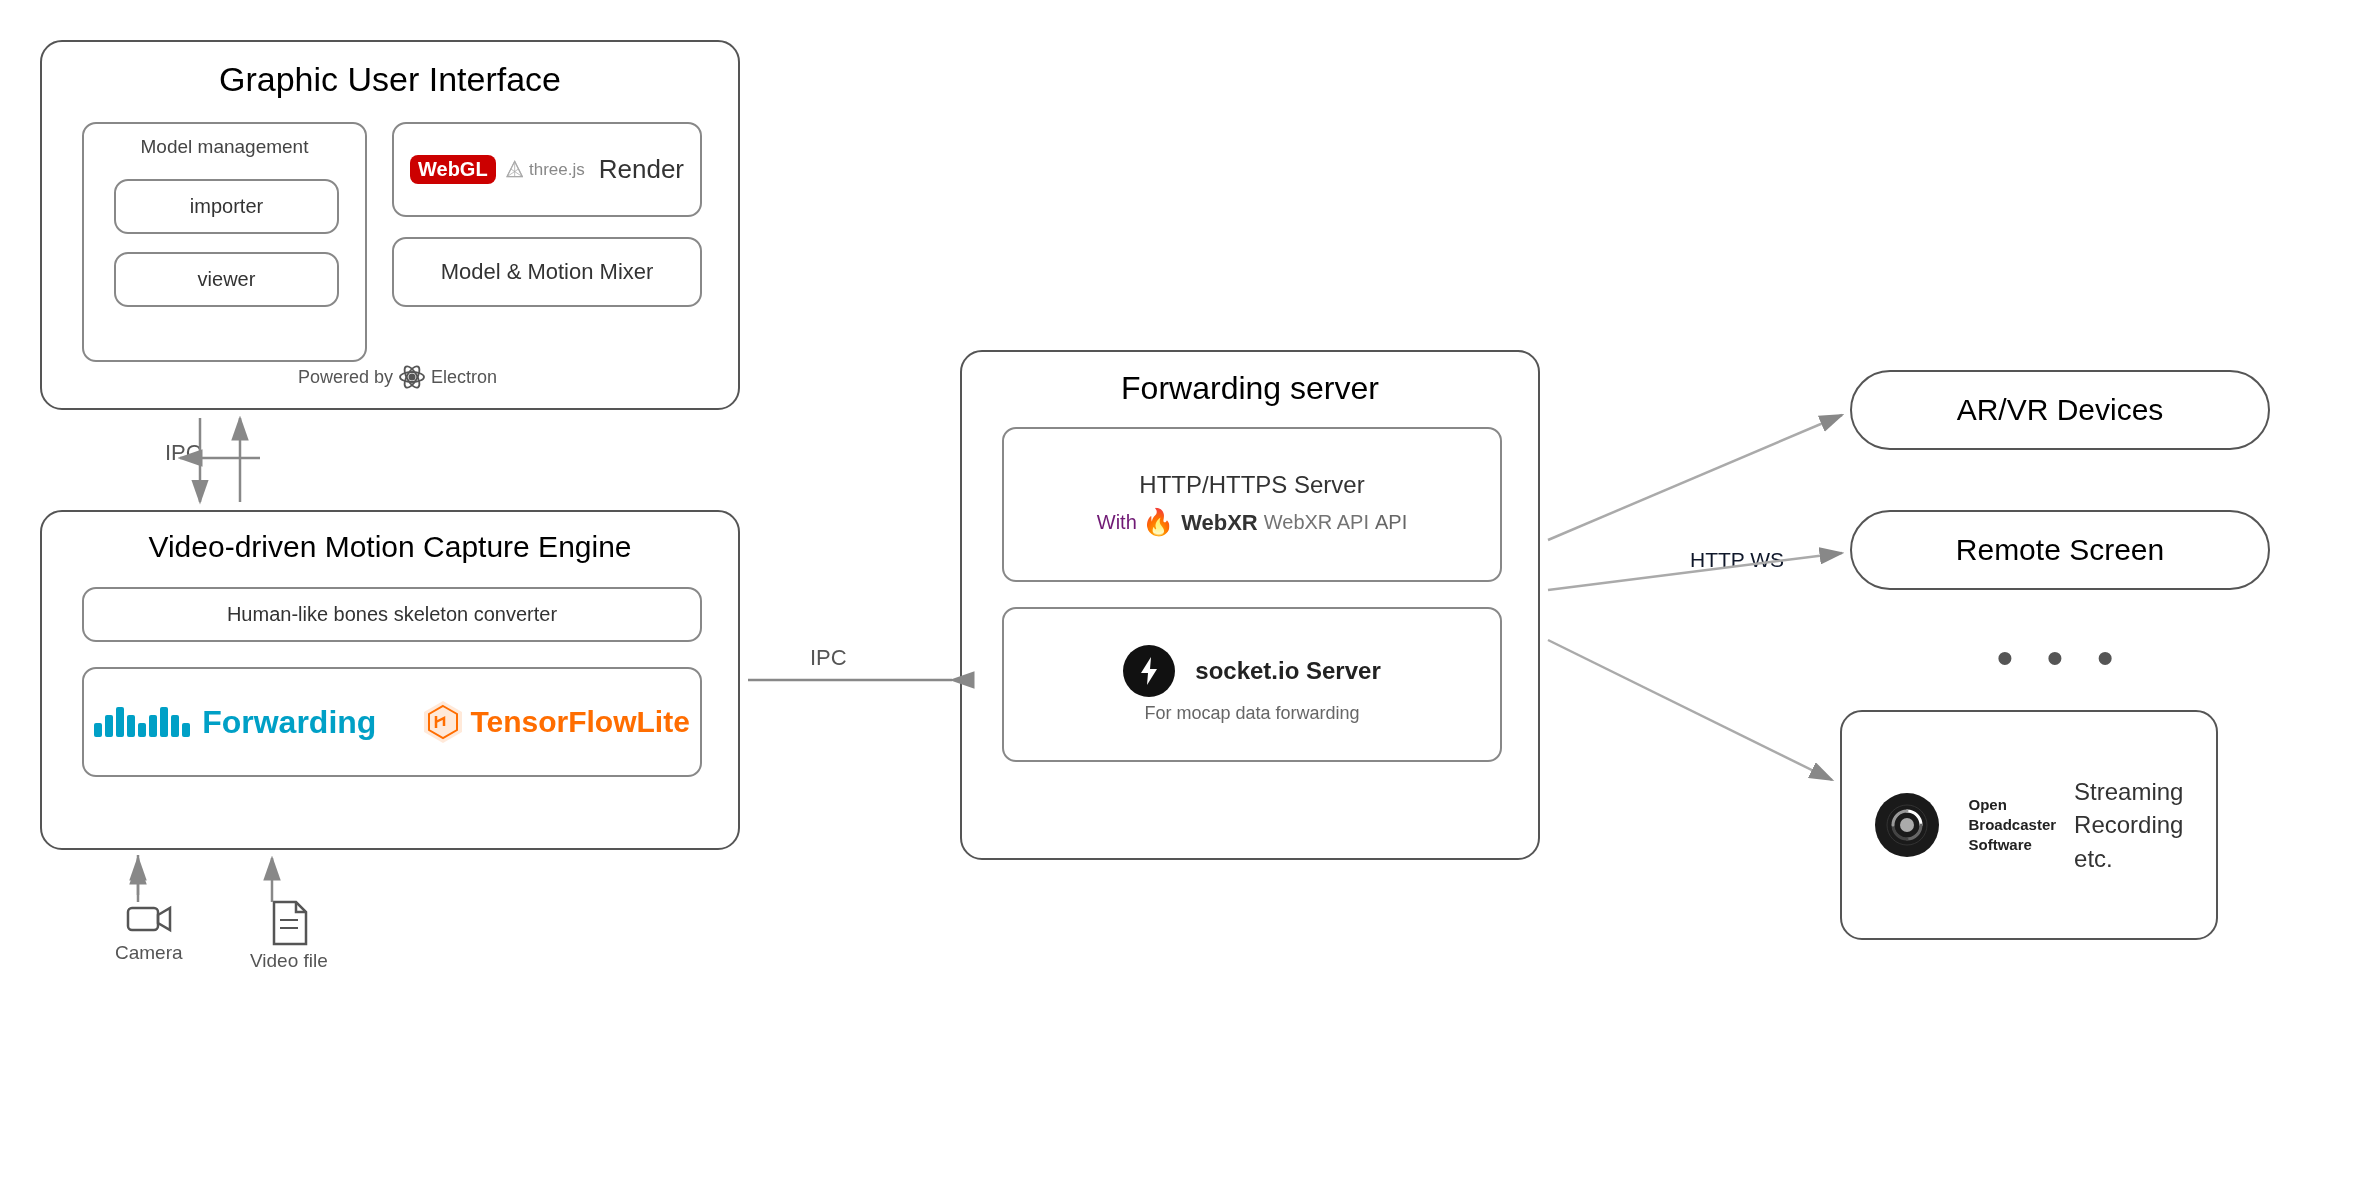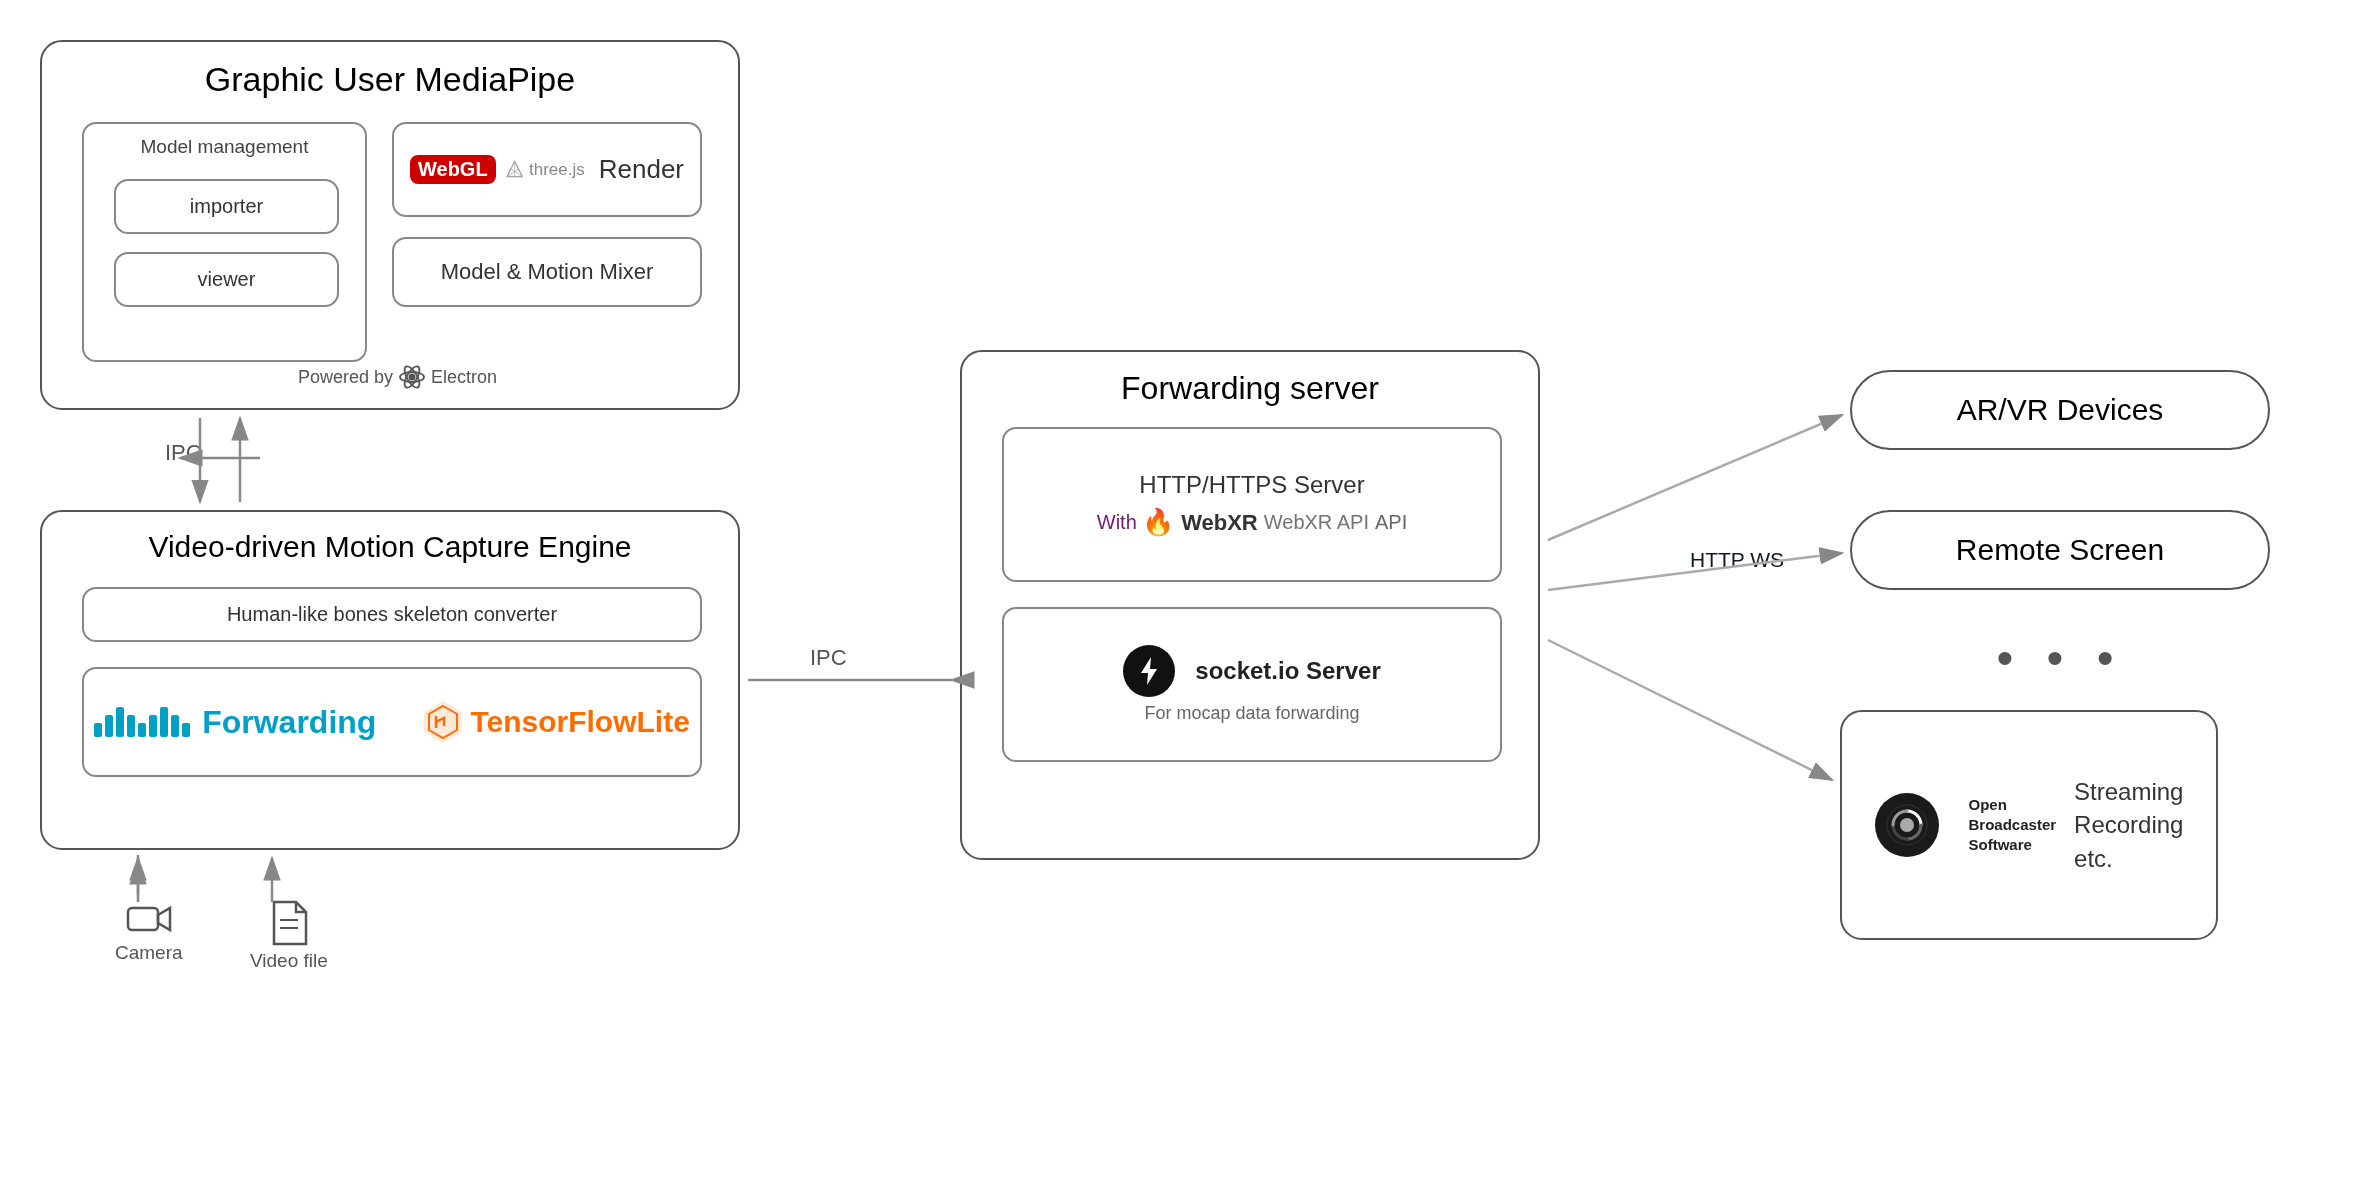--- a/index.html
+++ b/index.html
@@ -280,21 +280,21 @@
       font-size: 19px;
       color: #555;
     }
   </style>
 </head>
 <body>
 
 <div class="diagram">
 
   <div class="box" id="gui-box">
-    <div id="gui-title">Graphic User MediaPipe</div>
+    <div id="gui-title">Graphic User Interface</div>
 
     <div class="box-inner" id="model-mgmt-box">
       <div id="model-mgmt-label">Model management</div>
 
       <div class="box-inner" id="importer-box">
         <span class="inner-label">importer</span>
       </div>
 
       <div class="box-inner" id="viewer-box">
         <span class="inner-label">viewer</span>

